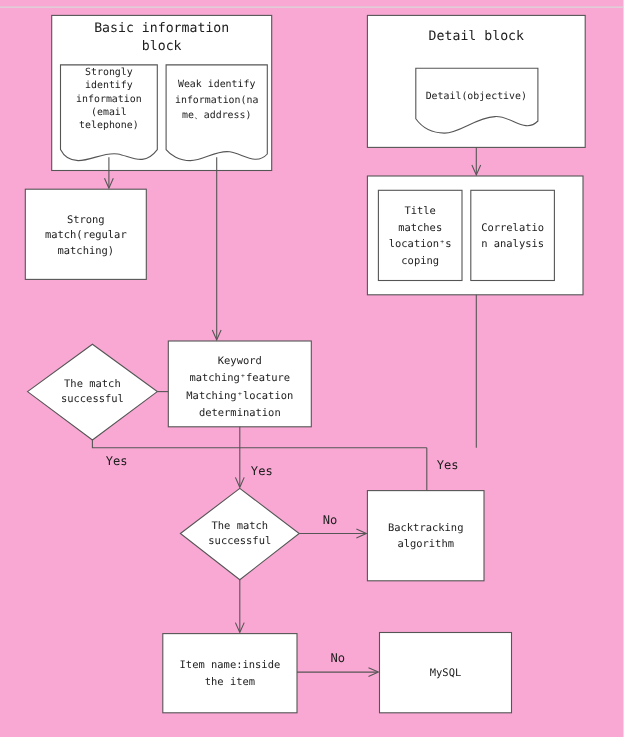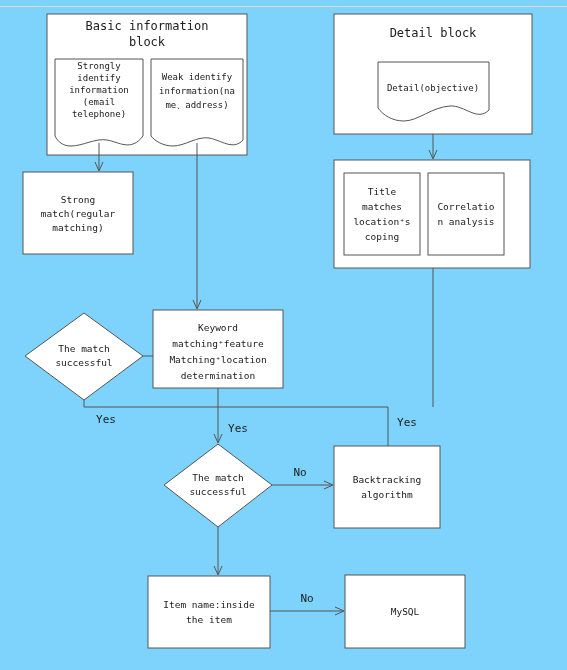--- a/index.html
+++ b/index.html
@@ -10,21 +10,21 @@
   body {
     width: 567px;
     height: 670px;
     font-family: "DejaVu Sans Mono", "Liberation Mono", monospace;
     overflow: hidden;
   }
   #diagram-root {
     position: relative;
     width: 567px;
     height: 670px;
-    background: #7dd3fc;
+    background: #f9a8d4;
   }
   svg.flow {
     position: absolute;
     top: 0;
     left: 0;
     width: 567px;
     height: 670px;
   }
   .shape {
     fill: #ffffff;

